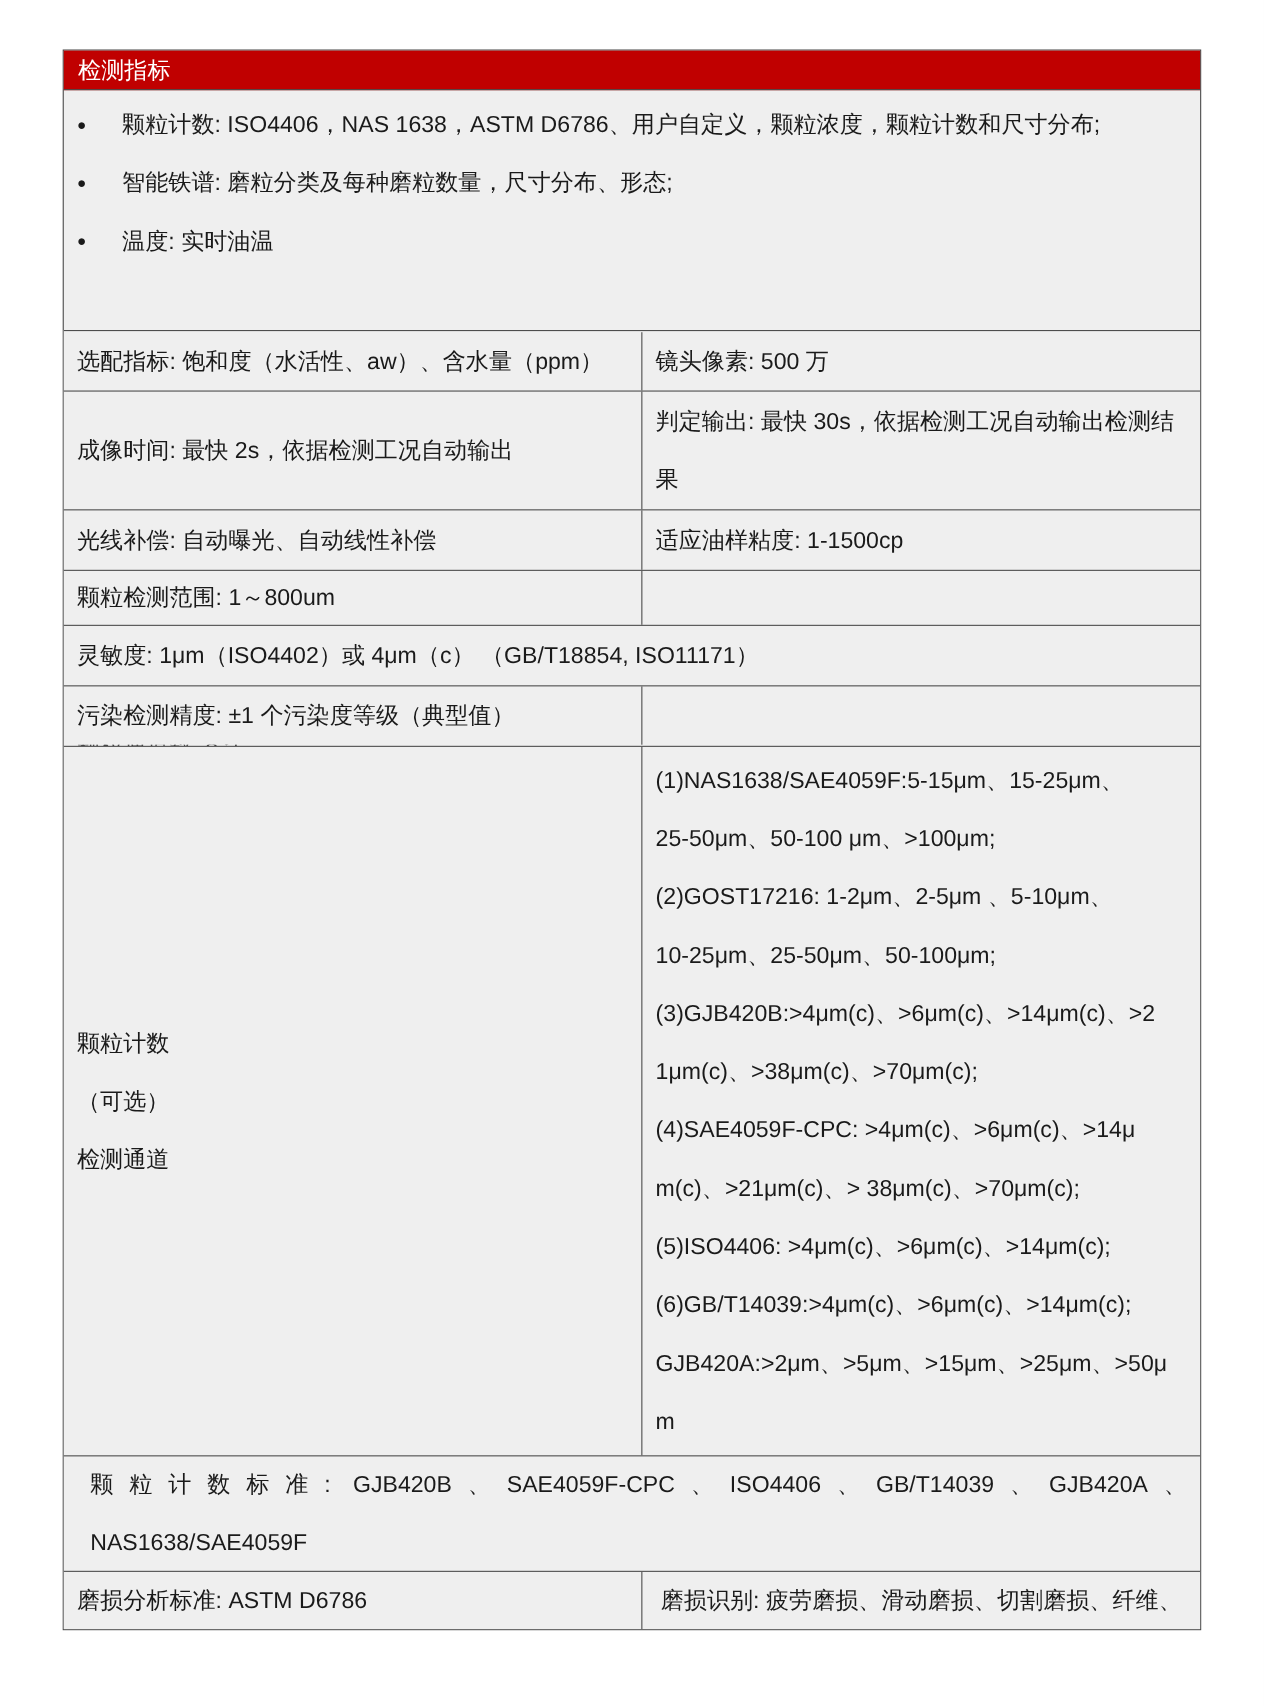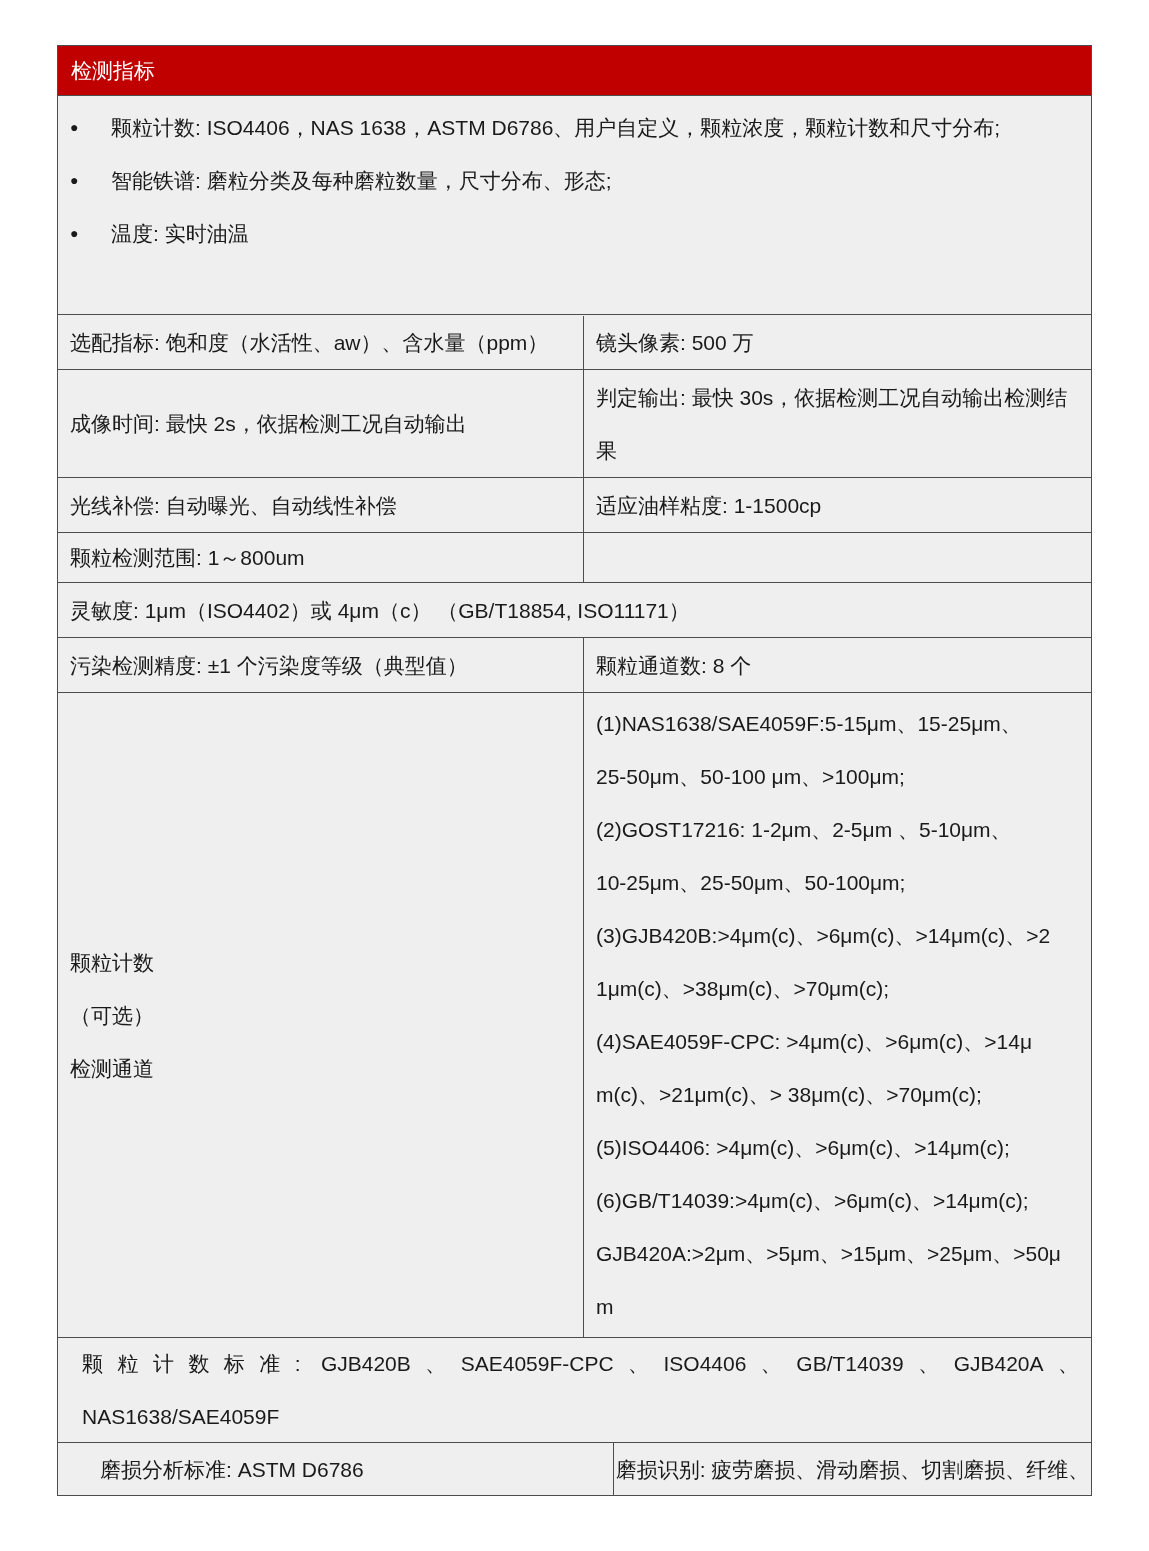--- a/index.html
+++ b/index.html
@@ -19,21 +19,21 @@
     position: relative;
   }
   .sheet {
     position: absolute;
     left: 57px; top: 45px;
     width: 1035px;
     border: 1px solid var(--border);
     background: var(--cell_bg);
   }
   .hdr {
-    height: 50px;
+    height: 36px;
     background: var(--accent);
     color: #FFFFFF;
     display: flex;
     align-items: center;
     padding: 12px 13px;
     border-bottom: 1px solid var(--border);
   }
   .bullets {
     height: 218px;
     padding: 5px 12px 0 8px;
@@ -59,24 +59,24 @@
   }
   .cell-l { width: 526px; flex: none; border-right: 1px solid var(--border); }
   .cell-r { flex: 1; }
   .cell-full { width: 100%; }
   .lh { line-height: 53px; }
   .r-opt   { height: 55px; align-items: center; }
   .r-img   { height: 108px; }
   .r-light { height: 55px; justify-content: center; }
   .r-range { height: 50px; }
   .r-sens  { height: 55px; }
-  .r-prec  { height: 55px; }
+  .r-prec  { height: 55px; flex-direction: column; }
   .r-big   { height: 645px; }
   .r-std   { height: 105px; padding-left: 12px; }
-  .r-wear  { height: 53px; padding-left: 30px; }
+  .r-wear  { height: 53px; }
   .r-big .cell-r { display: block; padding: 4px 12px; }
   .chline { line-height: 53px; white-space: nowrap; overflow: hidden; }
   .r-big .cell-l { display: flex; align-items: center; }
   .lcol-lines { width: 100%; }
   .lline { line-height: 53px; }
   .r-std .cell-full { display: block; padding: 0 12px; }
   .std-line1 {
     line-height: 52.5px;
     text-align: justify;
     text-align-last: justify;

